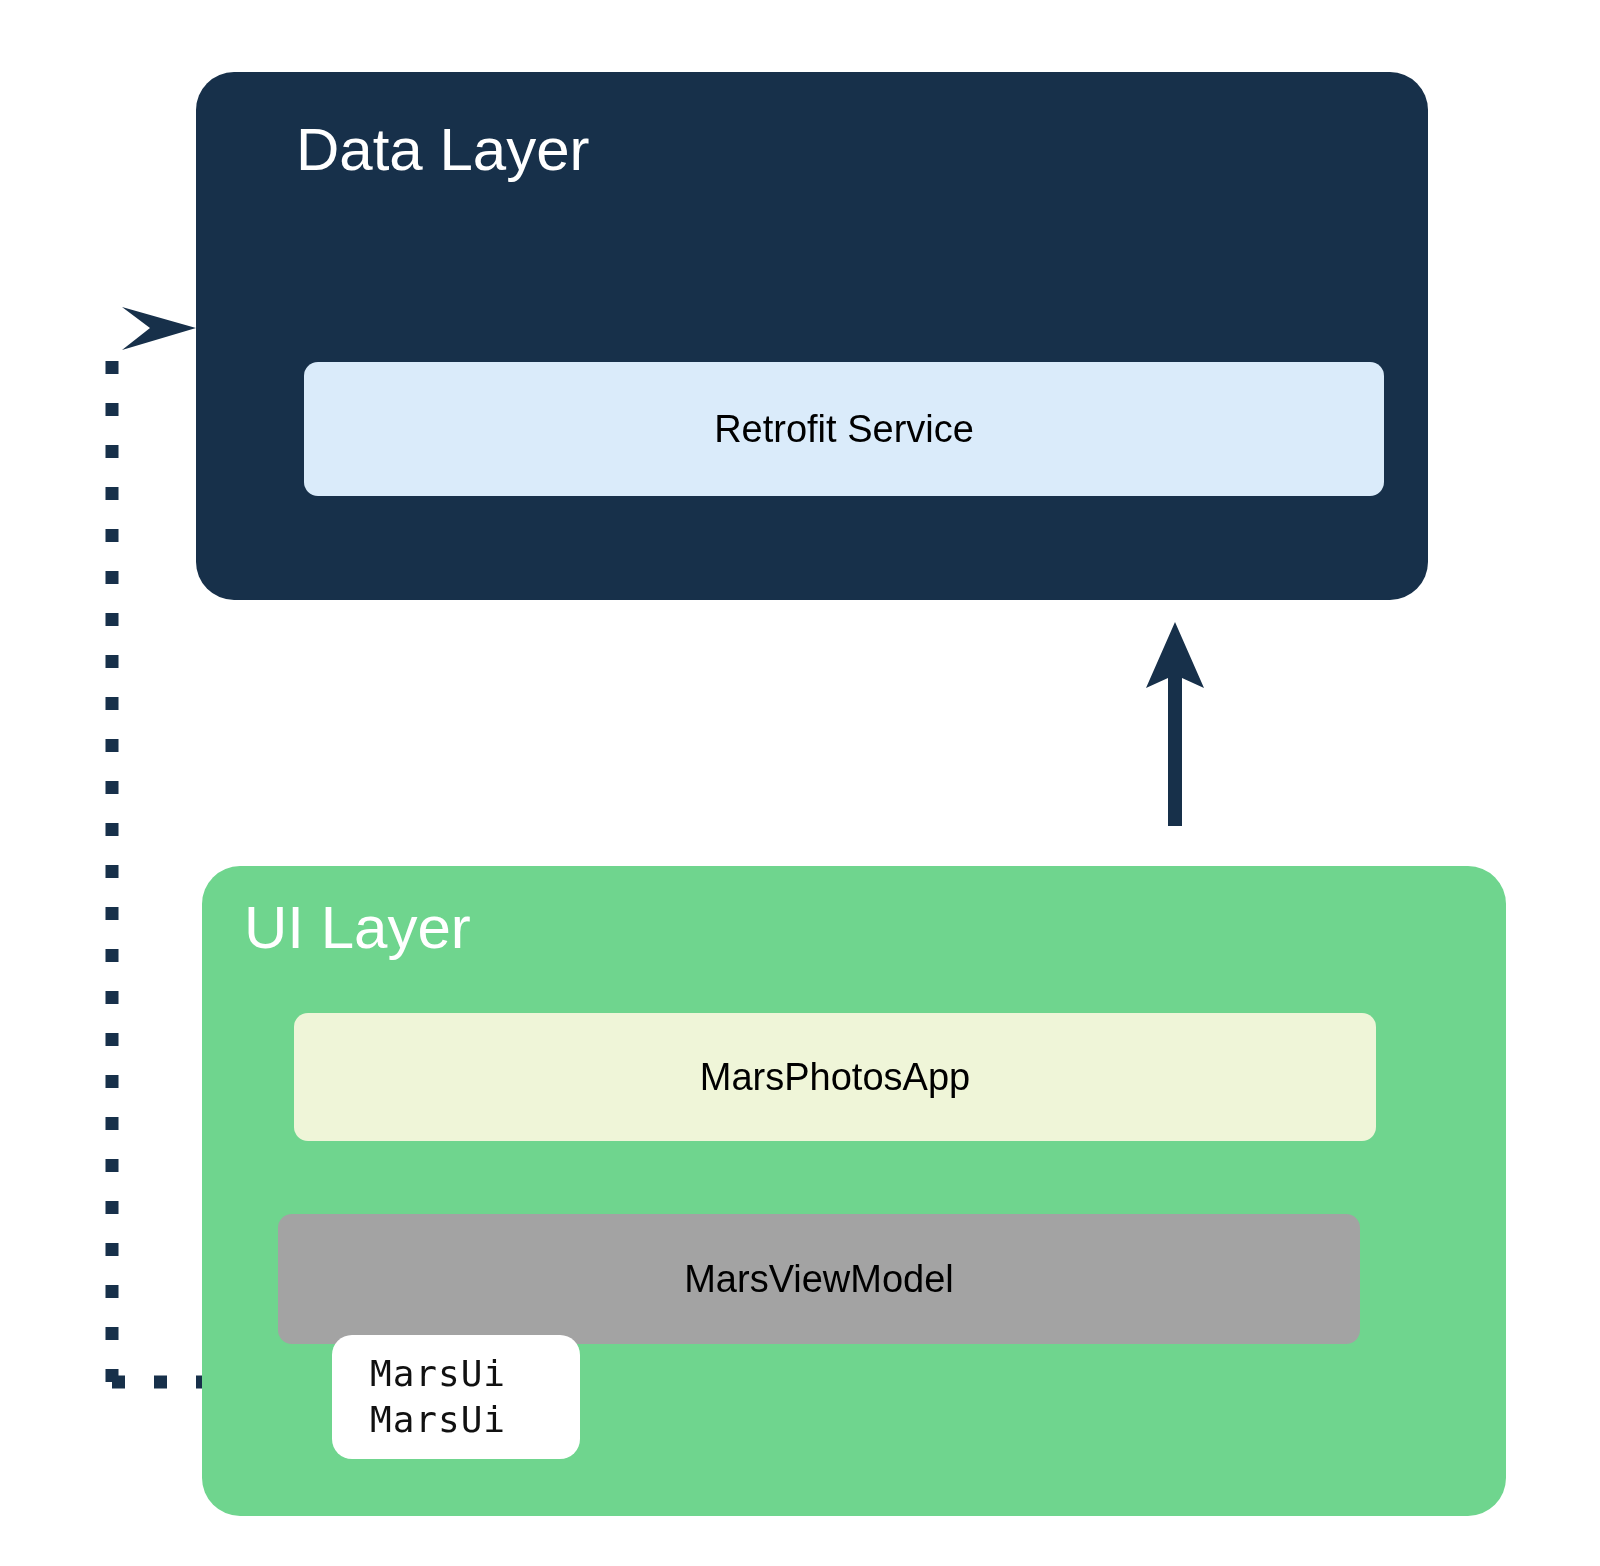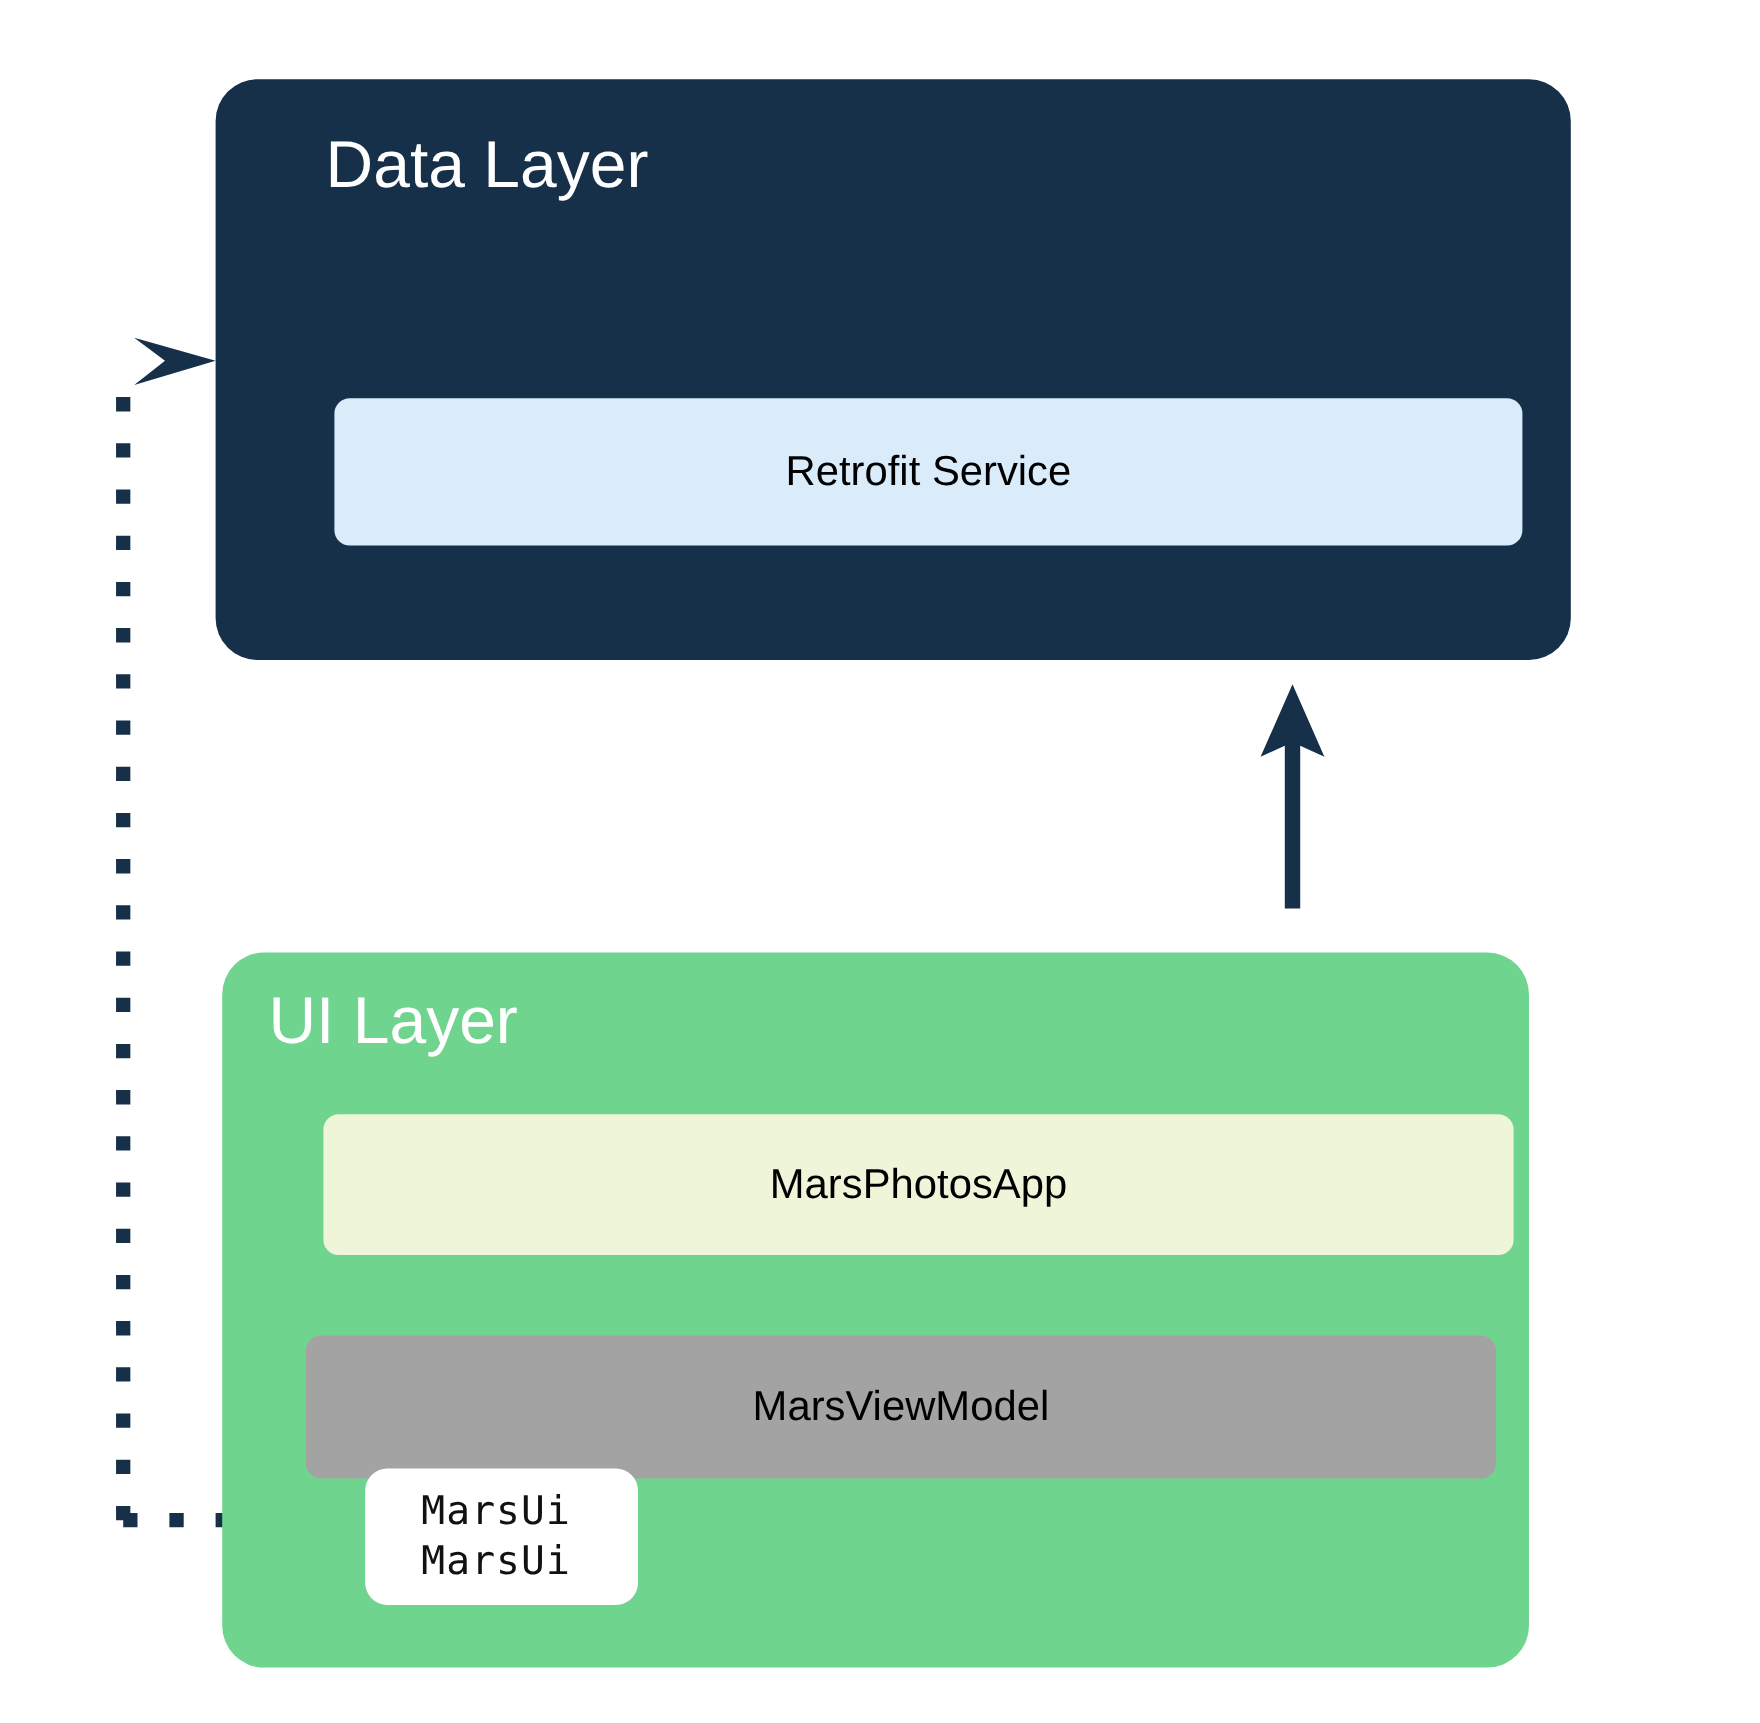--- a/index.html
+++ b/index.html
@@ -28,21 +28,21 @@
   #data-layer-panel {
     left: 196px;
     top: 72px;
     width: 1232px;
     height: 528px;
     background: #17304a;
   }
   #ui-layer-panel {
     left: 202px;
     top: 866px;
-    width: 1188px;
+    width: 1304px;
     height: 650px;
     background: #6fd58e;
   }
 
   .layer-title {
     position: absolute;
     color: #ffffff;
     font-size: 60px;
     font-weight: 400;
     letter-spacing: 0px;
@@ -99,21 +99,21 @@
     left: 130px;
     top: 469px;
     width: 248px;
     height: 124px;
     background: #ffffff;
     border-radius: 20px;
     display: flex;
     flex-direction: column;
     align-items: flex-start;
     justify-content: center;
-    padding-left: 51px;
+    padding-left: 38px;
     box-sizing: border-box;
     font-family: "DejaVu Sans Mono", "Liberation Mono", monospace;
     font-size: 36px;
     line-height: 1.28;
     color: #111111;
     letter-spacing: 1px;
     z-index: 5;
   }
 
   

